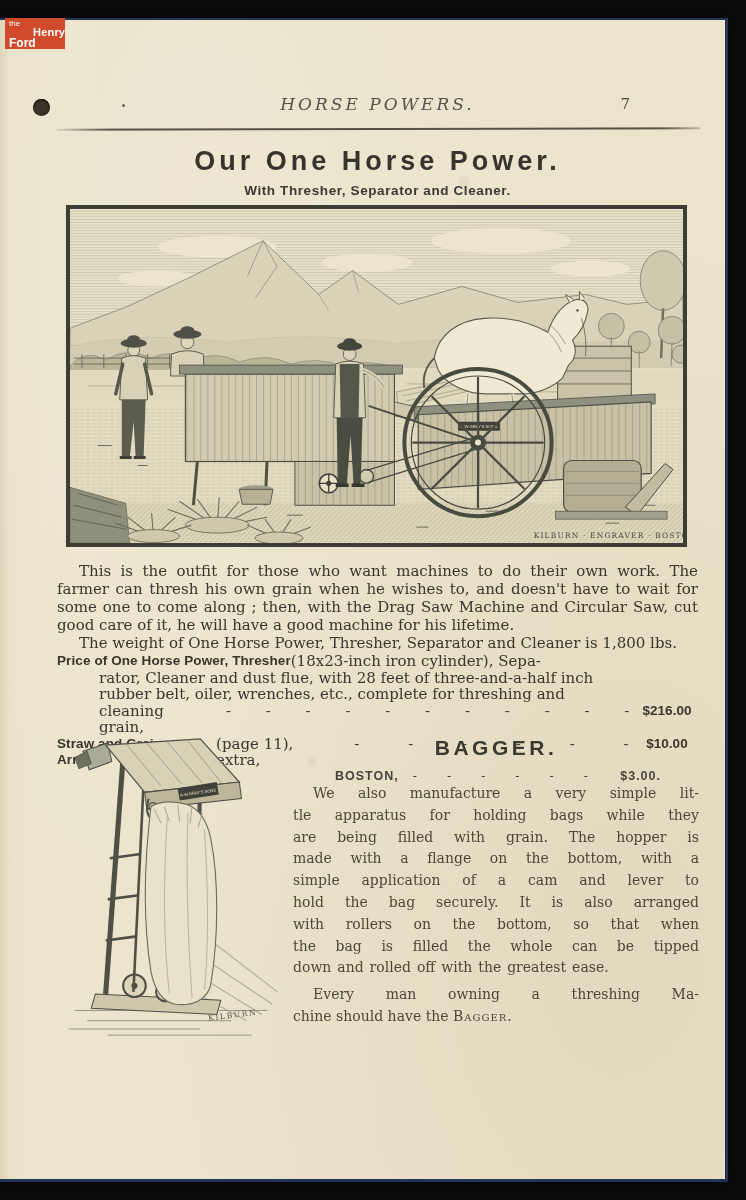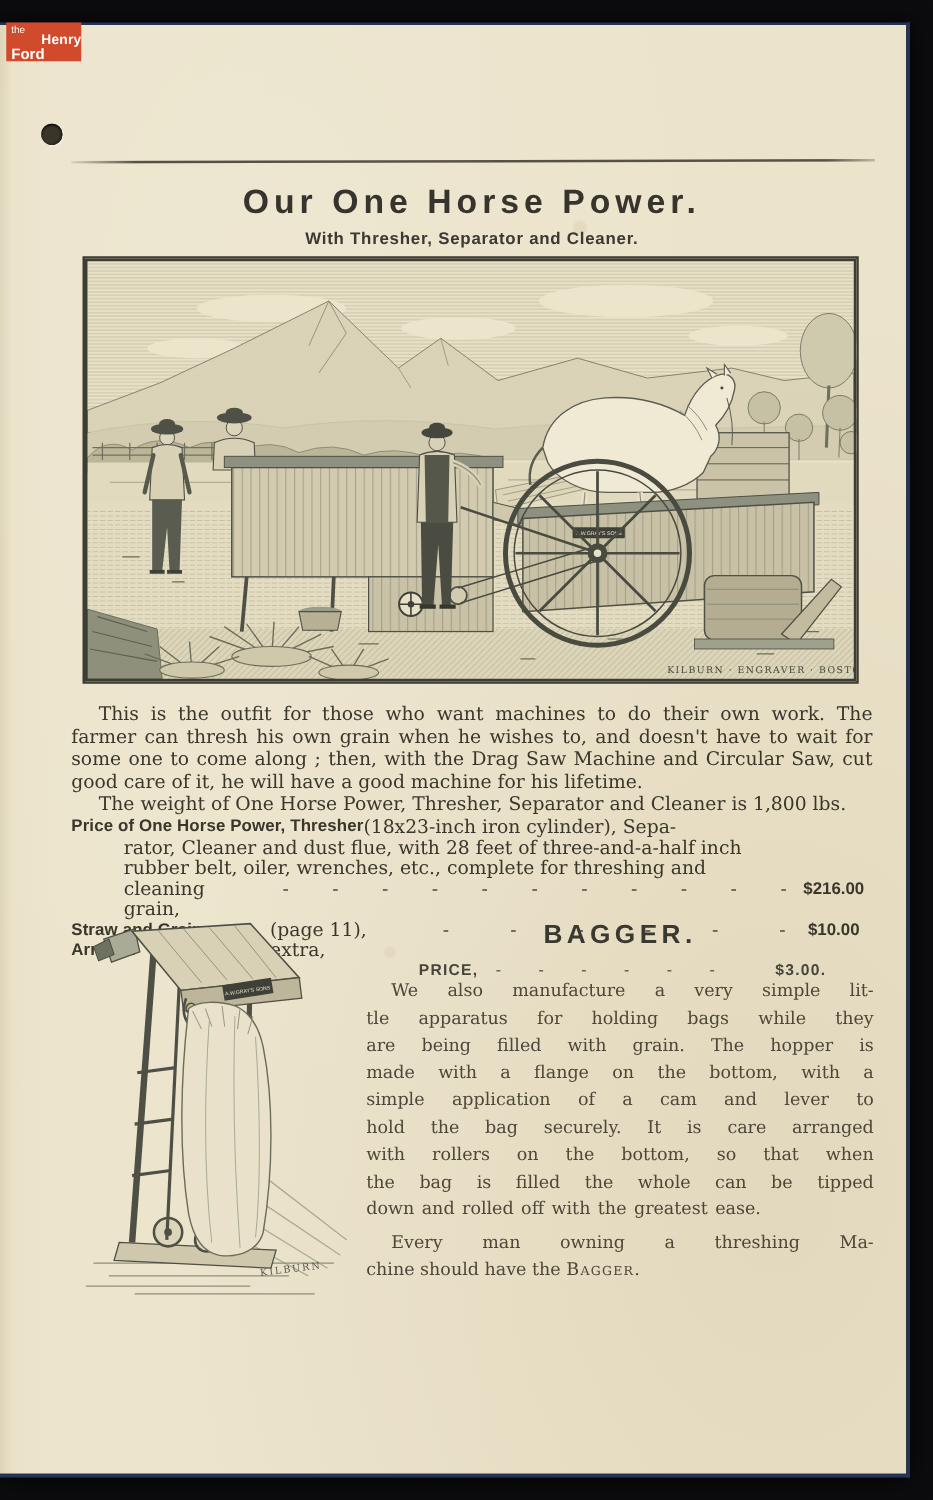--- a/index.html
+++ b/index.html
@@ -102,20 +102,25 @@
 <div class="hf-logo">
   <span class="hf-the">the</span>
   <span class="hf-henry">Henry</span>
   <span class="hf-ford">Ford</span>
 </div>
 
 <div class="page">
 
   <div class="punch-hole"></div>
 
+  <div class="running-header">
+    <span class="rh-speck"></span>
+    <span class="rh-title">HORSE POWERS.</span>
+    <span class="rh-page">7</span>
+  </div>
   <div class="rule"></div>
 
   <div class="title-block">
     <div class="main-title">Our One Horse Power.</div>
     <div class="sub-title">With Thresher, Separator and Cleaner.</div>
   </div>
 
   <div class="engraving-main">
     <svg viewBox="0 0 620 340" preserveAspectRatio="none">
       <defs>
@@ -358,32 +363,32 @@
         <path d="M118 80 C114 140 114 200 120 252 M138 76 C136 140 138 200 142 256 M154 92 C158 150 158 210 154 248" stroke="#a9ab96" stroke-width="0.8" fill="none"></path>
         <path d="M105 72 L112 86 M115 70 L120 84 M128 68 L130 84 M142 70 L140 86 M152 76 L148 90" stroke="#8a8c78" stroke-width="0.7"></path>
       </g>
       <text x="158" y="278" font-size="7.5" letter-spacing="1.5" fill="#55574b" transform="rotate(-7 158 278)" font-family="DejaVu Serif, serif">KILBURN</text>
     </svg>
   </div>
 
   <div class="bagger-col">
     <div class="bagger-head">BAGGER.</div>
     <div class="bagger-price-row">
-      <span>PRICE,</span>
+      <span>BOSTON,</span>
       <span class="dash-fill">- - - - - -</span>
       <span>$3.00.</span>
     </div>
     <div class="bagger-text">
       <div class="bp1">
           <div class="jl">We also manufacture a very simple lit-</div>
           <div class="jl">tle apparatus for holding bags while they</div>
           <div class="jl">are being filled with grain.  The hopper is</div>
           <div class="jl">made with a flange on the bottom, with a</div>
           <div class="jl">simple application of a cam and lever to</div>
-          <div class="jl">hold the bag securely.  It is care arranged</div>
+          <div class="jl">hold the bag securely.  It is also arranged</div>
           <div class="jl">with rollers on the bottom, so that when</div>
           <div class="jl">the bag is filled the whole can be tipped</div>
           <div class="jl">down and rolled off with the greatest ease.</div>
         </div>
       <div class="bp2">
         <div class="jl2 first">Every man owning a threshing Ma-</div>
         <div class="jl2">
           <span>chine should have the </span><span class="sc">Bagger</span><span>.</span>
         </div>
       </div>

